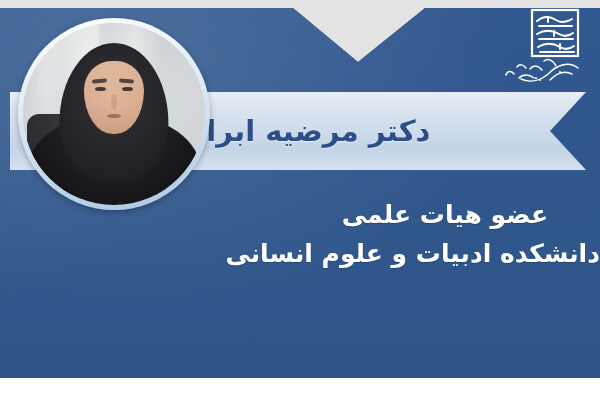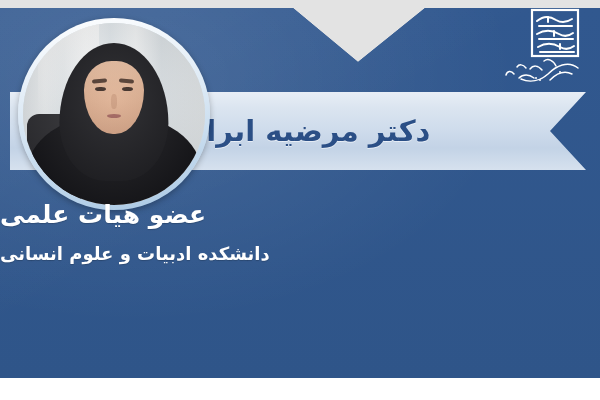--- a/index.html
+++ b/index.html
@@ -233,36 +233,36 @@
     width: 96px;
     height: 82px;
   }
 
   
   .subtitle {
     position: absolute;
     left: 0;
     top: 196px;
     width: 600px;
-    text-align: left;
+    text-align: right;
     direction: rtl;
   }
   .subtitle-line {
     color: #ffffff;
     font-weight: bold;
     white-space: nowrap;
     text-shadow: 0 1px 1px rgba(0,0,0,.18);
   }
   .subtitle-line-1 {
     font-size: 25px;
     line-height: 38px;
     margin-right: 52px;
   }
   .subtitle-line-2 {
-    font-size: 18px;
+    font-size: 25px;
     line-height: 40px;
   }
 </style>
 </head>
 <body>
 
 <div id="card">
 
   <div class="top-strip"></div>
 

